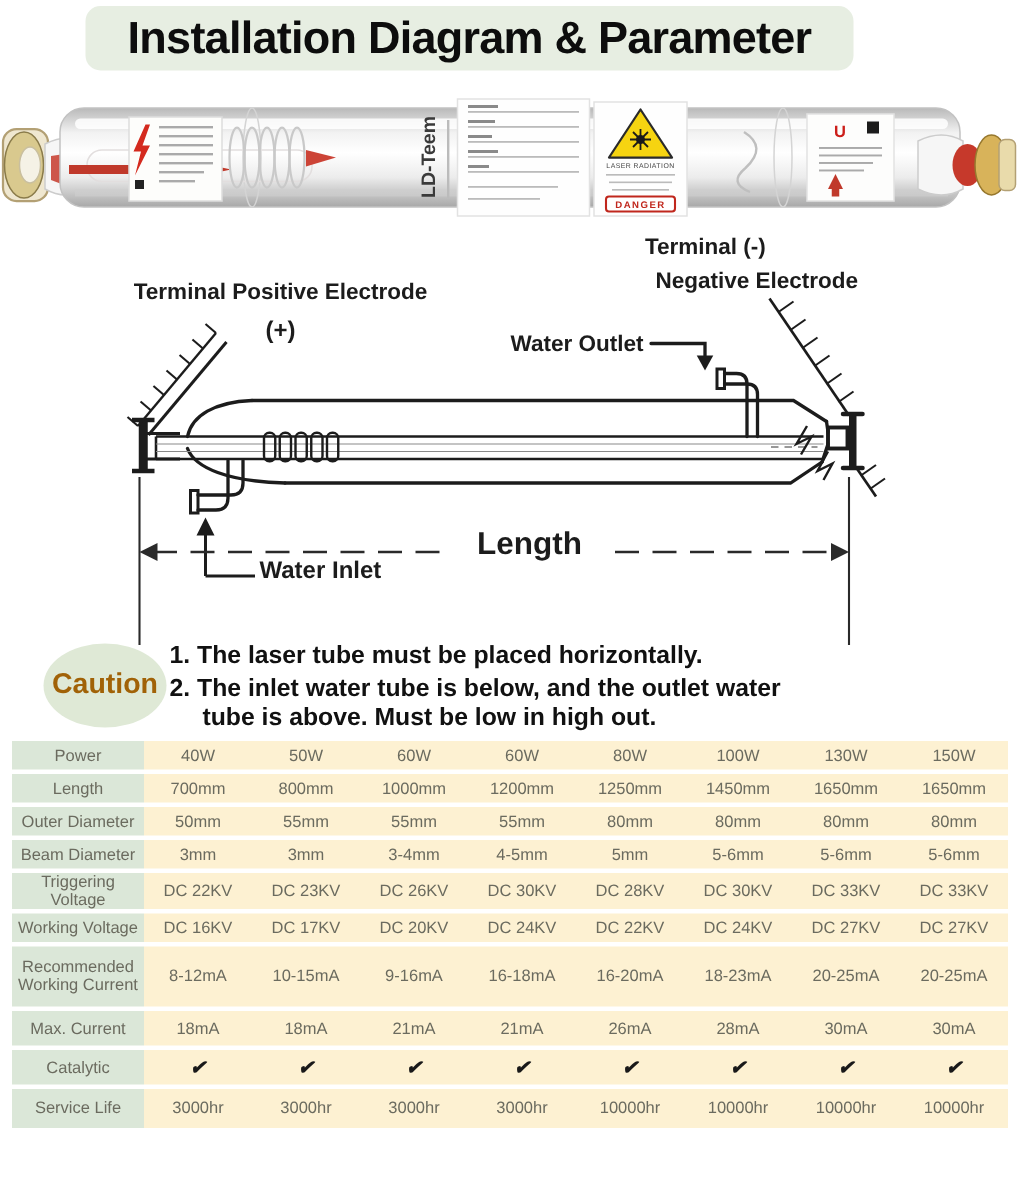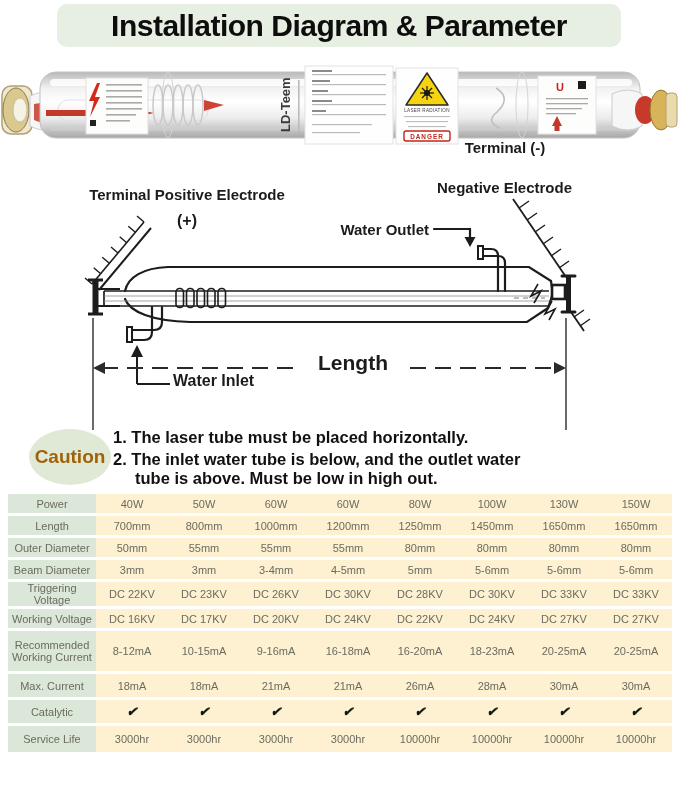--- a/index.html
+++ b/index.html
@@ -5,21 +5,21 @@
   html,body{margin:0;padding:0;}
   body{
     width:679px;height:792px;position:relative;background:#ffffff;
     font-family:"Liberation Sans",sans-serif;overflow:hidden;
     --title-bg:#e7eee2;--caution-bg:#dfe9d6;--table-label-bg:#dbe7d8;--table-cell-bg:#fdf1d2;
   }
   .abs{position:absolute;}
 
   
   #title-bar{
-    left:57px;top:4px;width:564px;height:43px;border-radius:10px;
+    left:57px;top:4px;width:512px;height:43px;border-radius:10px;
     background:var(--title-bg);display:flex;align-items:center;justify-content:center;
     font-size:30px;font-weight:bold;color:#0d0d0d;letter-spacing:-0.5px;
   }
 
   
   .dlabel{font-weight:bold;color:#1c1c1c;font-size:15px;white-space:nowrap;}
 
   
   #caution-badge{
     left:29px;top:429px;width:82px;height:56px;border-radius:50%;
@@ -269,21 +269,21 @@
   <g stroke="#2a2a2a" fill="none">
     <line x1="93" y1="318" x2="93" y2="430" stroke-width="1.4"></line>
     <line x1="566" y1="318" x2="566" y2="430" stroke-width="1.4"></line>
     <line x1="102" y1="368" x2="296" y2="368" stroke-width="1.8" stroke-dasharray="16,9"></line>
     <line x1="410" y1="368" x2="557" y2="368" stroke-width="1.8" stroke-dasharray="16,9"></line>
   </g>
   <polygon points="93,368 105,362 105,374" fill="#2a2a2a"></polygon>
   <polygon points="566,368 554,362 554,374" fill="#2a2a2a"></polygon>
 </svg>
 
-<div class="abs dlabel" style="left:430px;top:139px;width:150px;text-align:center;">Terminal  (-)</div>
+<div class="abs dlabel" style="left:430px;top:156px;width:150px;text-align:left;">Terminal  (-)</div>
 <div class="abs dlabel" style="left:422px;top:179px;width:165px;text-align:center;">Negative Electrode</div>
 <div class="abs dlabel" style="left:86px;top:186px;width:202px;text-align:center;">Terminal Positive Electrode</div>
 <div class="abs dlabel" style="left:86px;top:212px;width:202px;text-align:center;font-size:16px;">(+)</div>
 <div class="abs dlabel" style="left:333px;top:221px;width:96px;text-align:right;">Water Outlet</div>
 <div class="abs dlabel" style="left:173px;top:372px;font-size:16px;">Water Inlet</div>
 <div class="abs dlabel" style="left:300px;top:351px;width:106px;text-align:center;font-size:21px;">Length</div>
 
 <div class="abs" id="caution-badge">Caution</div>
 <div class="abs caution-line" style="left:113px;top:428px;">1. The laser tube must be placed horizontally.</div>
 <div class="abs caution-line" style="left:113px;top:450px;">2. The inlet water tube is below, and the outlet water</div>

